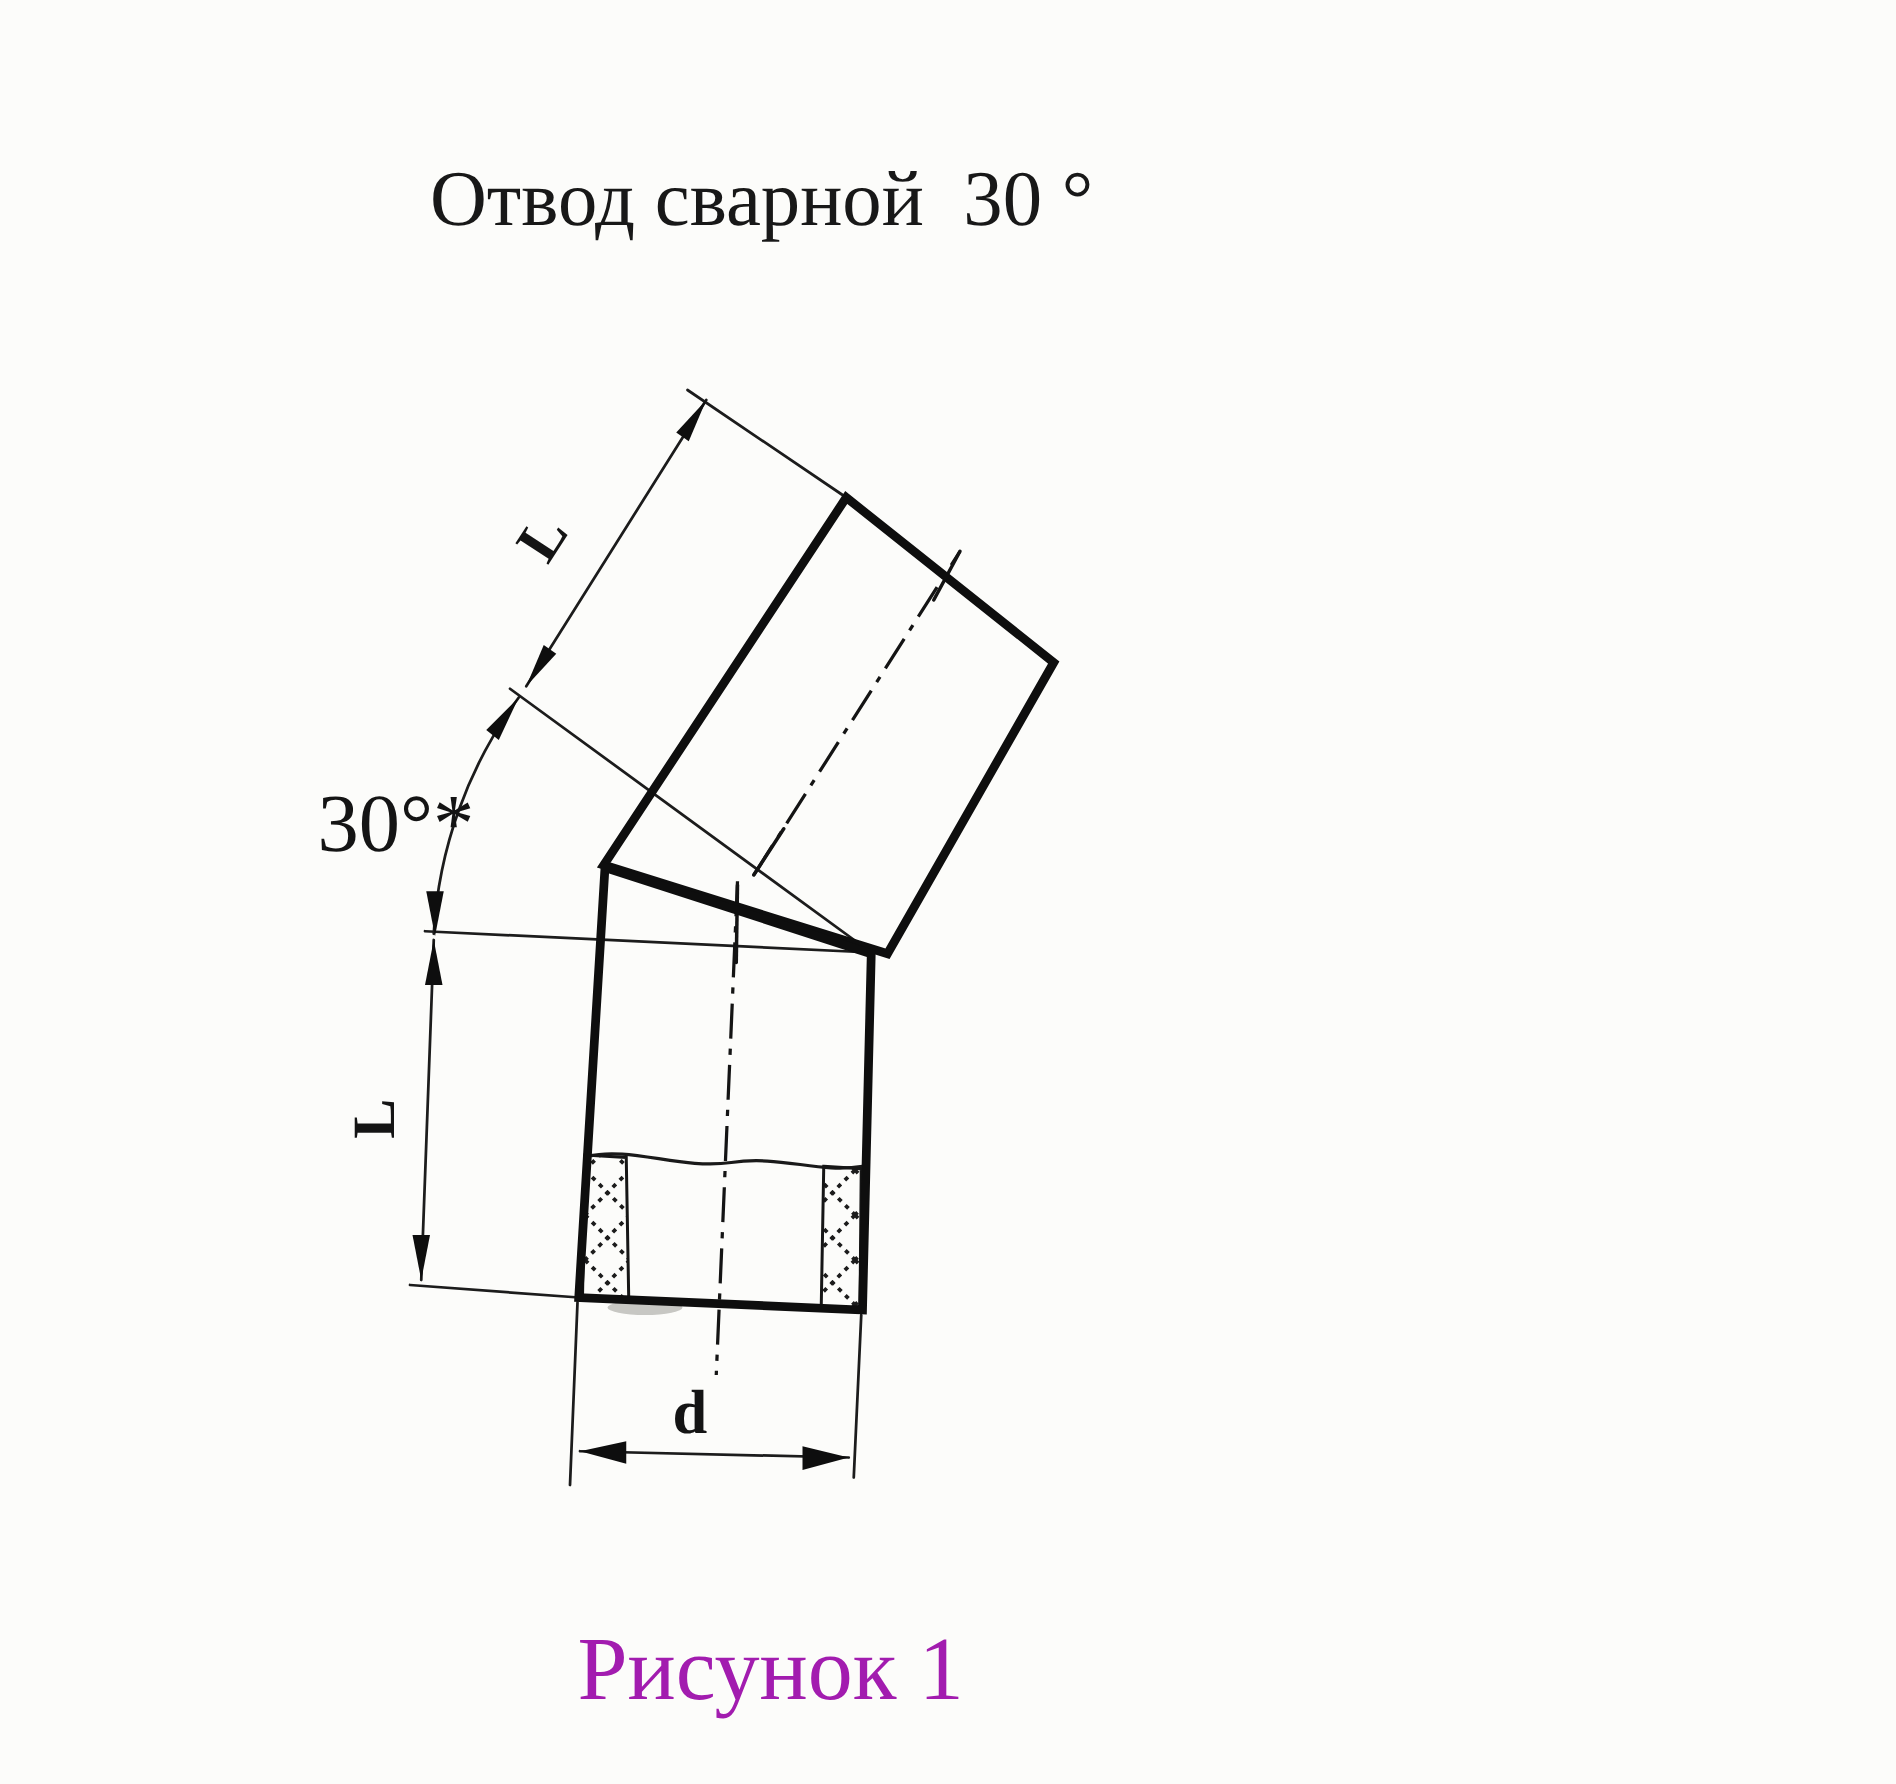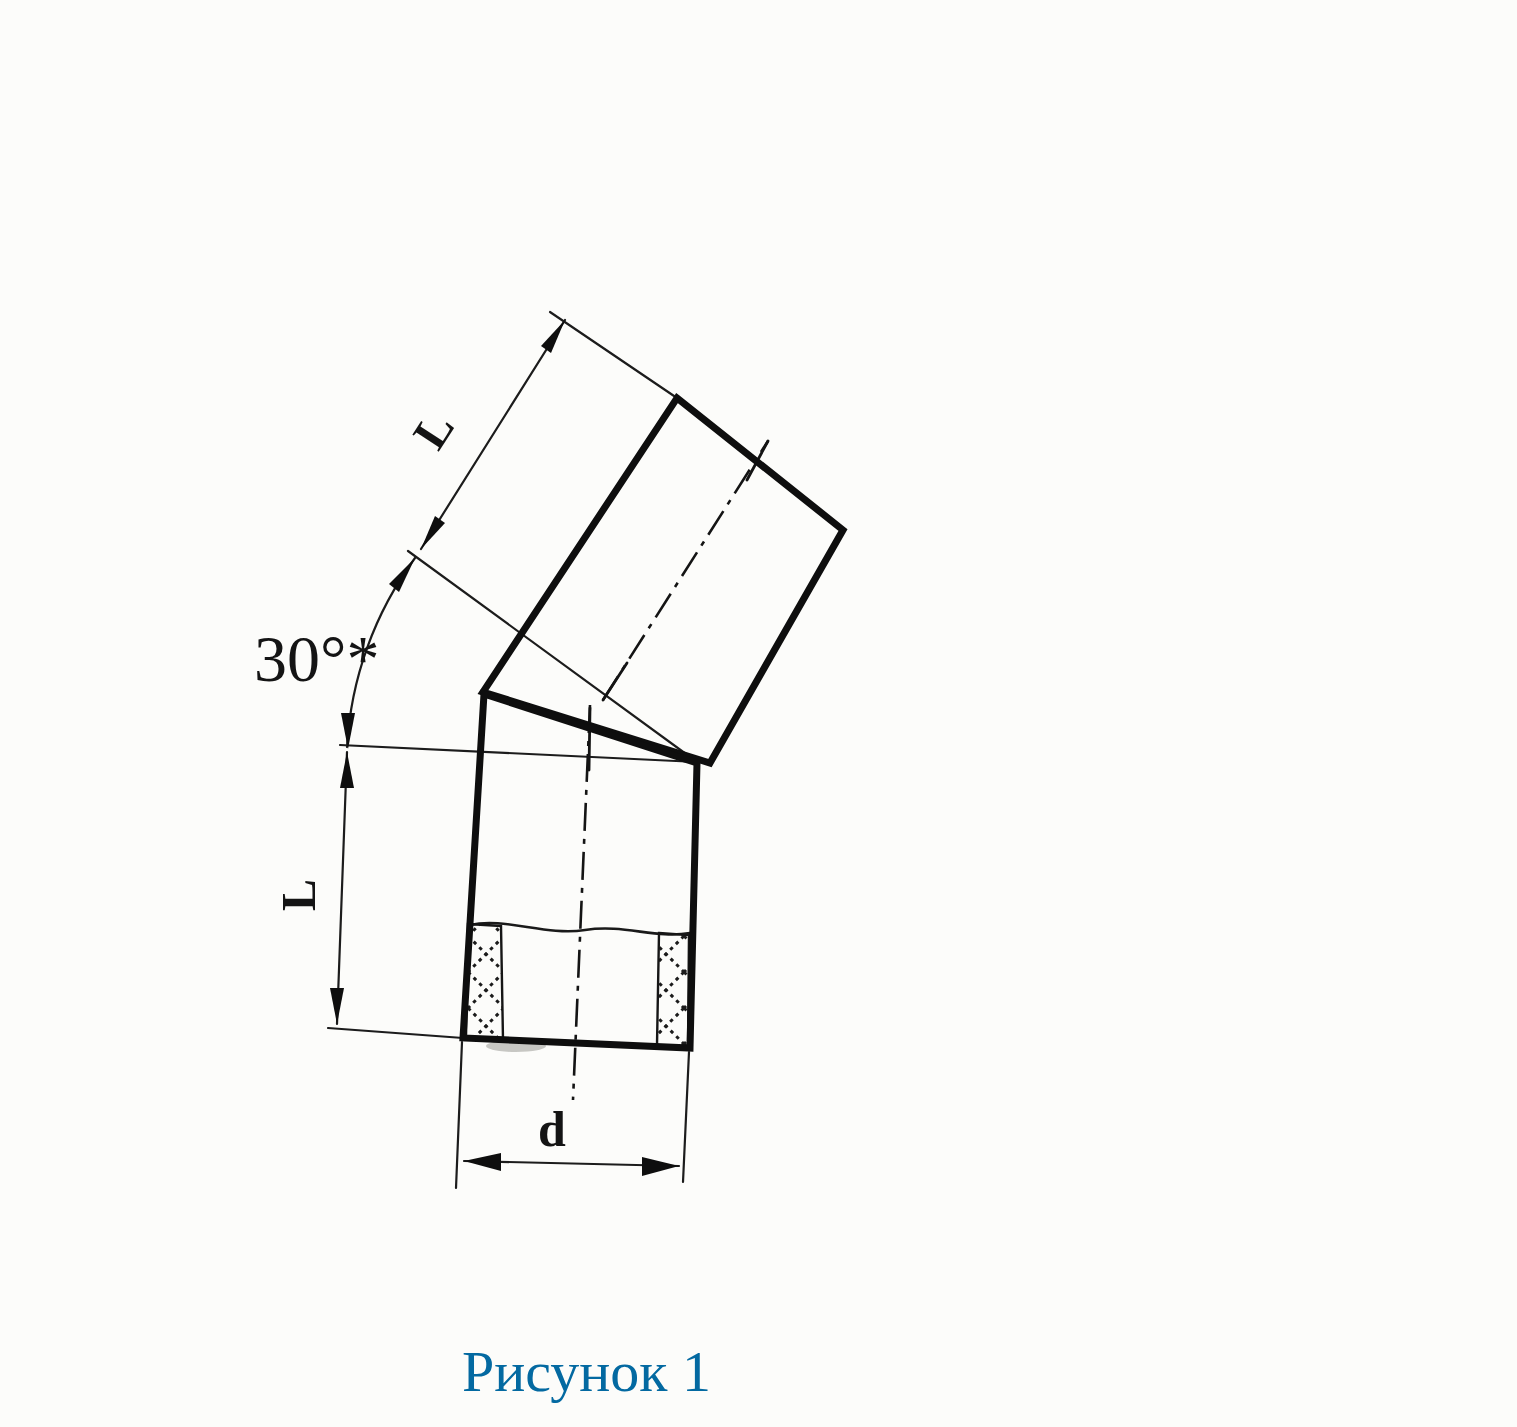--- a/index.html
+++ b/index.html
@@ -22,25 +22,25 @@
     top: 126px;
     font-size: 63px;
     line-height: 1.05;
     white-space: pre;
     color: #181818;
     letter-spacing: 0px;
   }
   .caption {
     position: absolute;
     left: 462px;
-    top: 1342px;
-    font-size: 58px;
+    top: 1298px;
+    font-size: 72px;
     line-height: 1.05;
     white-space: pre;
-    color: #0369a1;
+    color: #a21caf;
   }
   svg.drawing {
     position: absolute;
     left: 0;
     top: 0;
   }
   .thin {
     stroke: #1c1c1c;
     stroke-width: 2.2;
     fill: none;
@@ -94,20 +94,21 @@
   .smudge {
     fill: #9a9a96;
     opacity: 0.55;
   }
 </style>
 </head>
 <body>
 
 <div class="page">
 
+  <div class="title">Отвод сварной  30 °</div>
 
   <svg class="drawing" width="1517" height="1427" viewBox="0 0 1517 1427">
 
     <defs>
       <pattern id="xhatch" width="36" height="36" patternUnits="userSpaceOnUse">
         <line x1="0" y1="0" x2="36" y2="36" stroke="#1c1c1c" stroke-width="3" stroke-dasharray="3.5 4.5"></line>
         <line x1="36" y1="0" x2="0" y2="36" stroke="#1c1c1c" stroke-width="3" stroke-dasharray="3.5 4.5"></line>
       </pattern>
     </defs>
 

